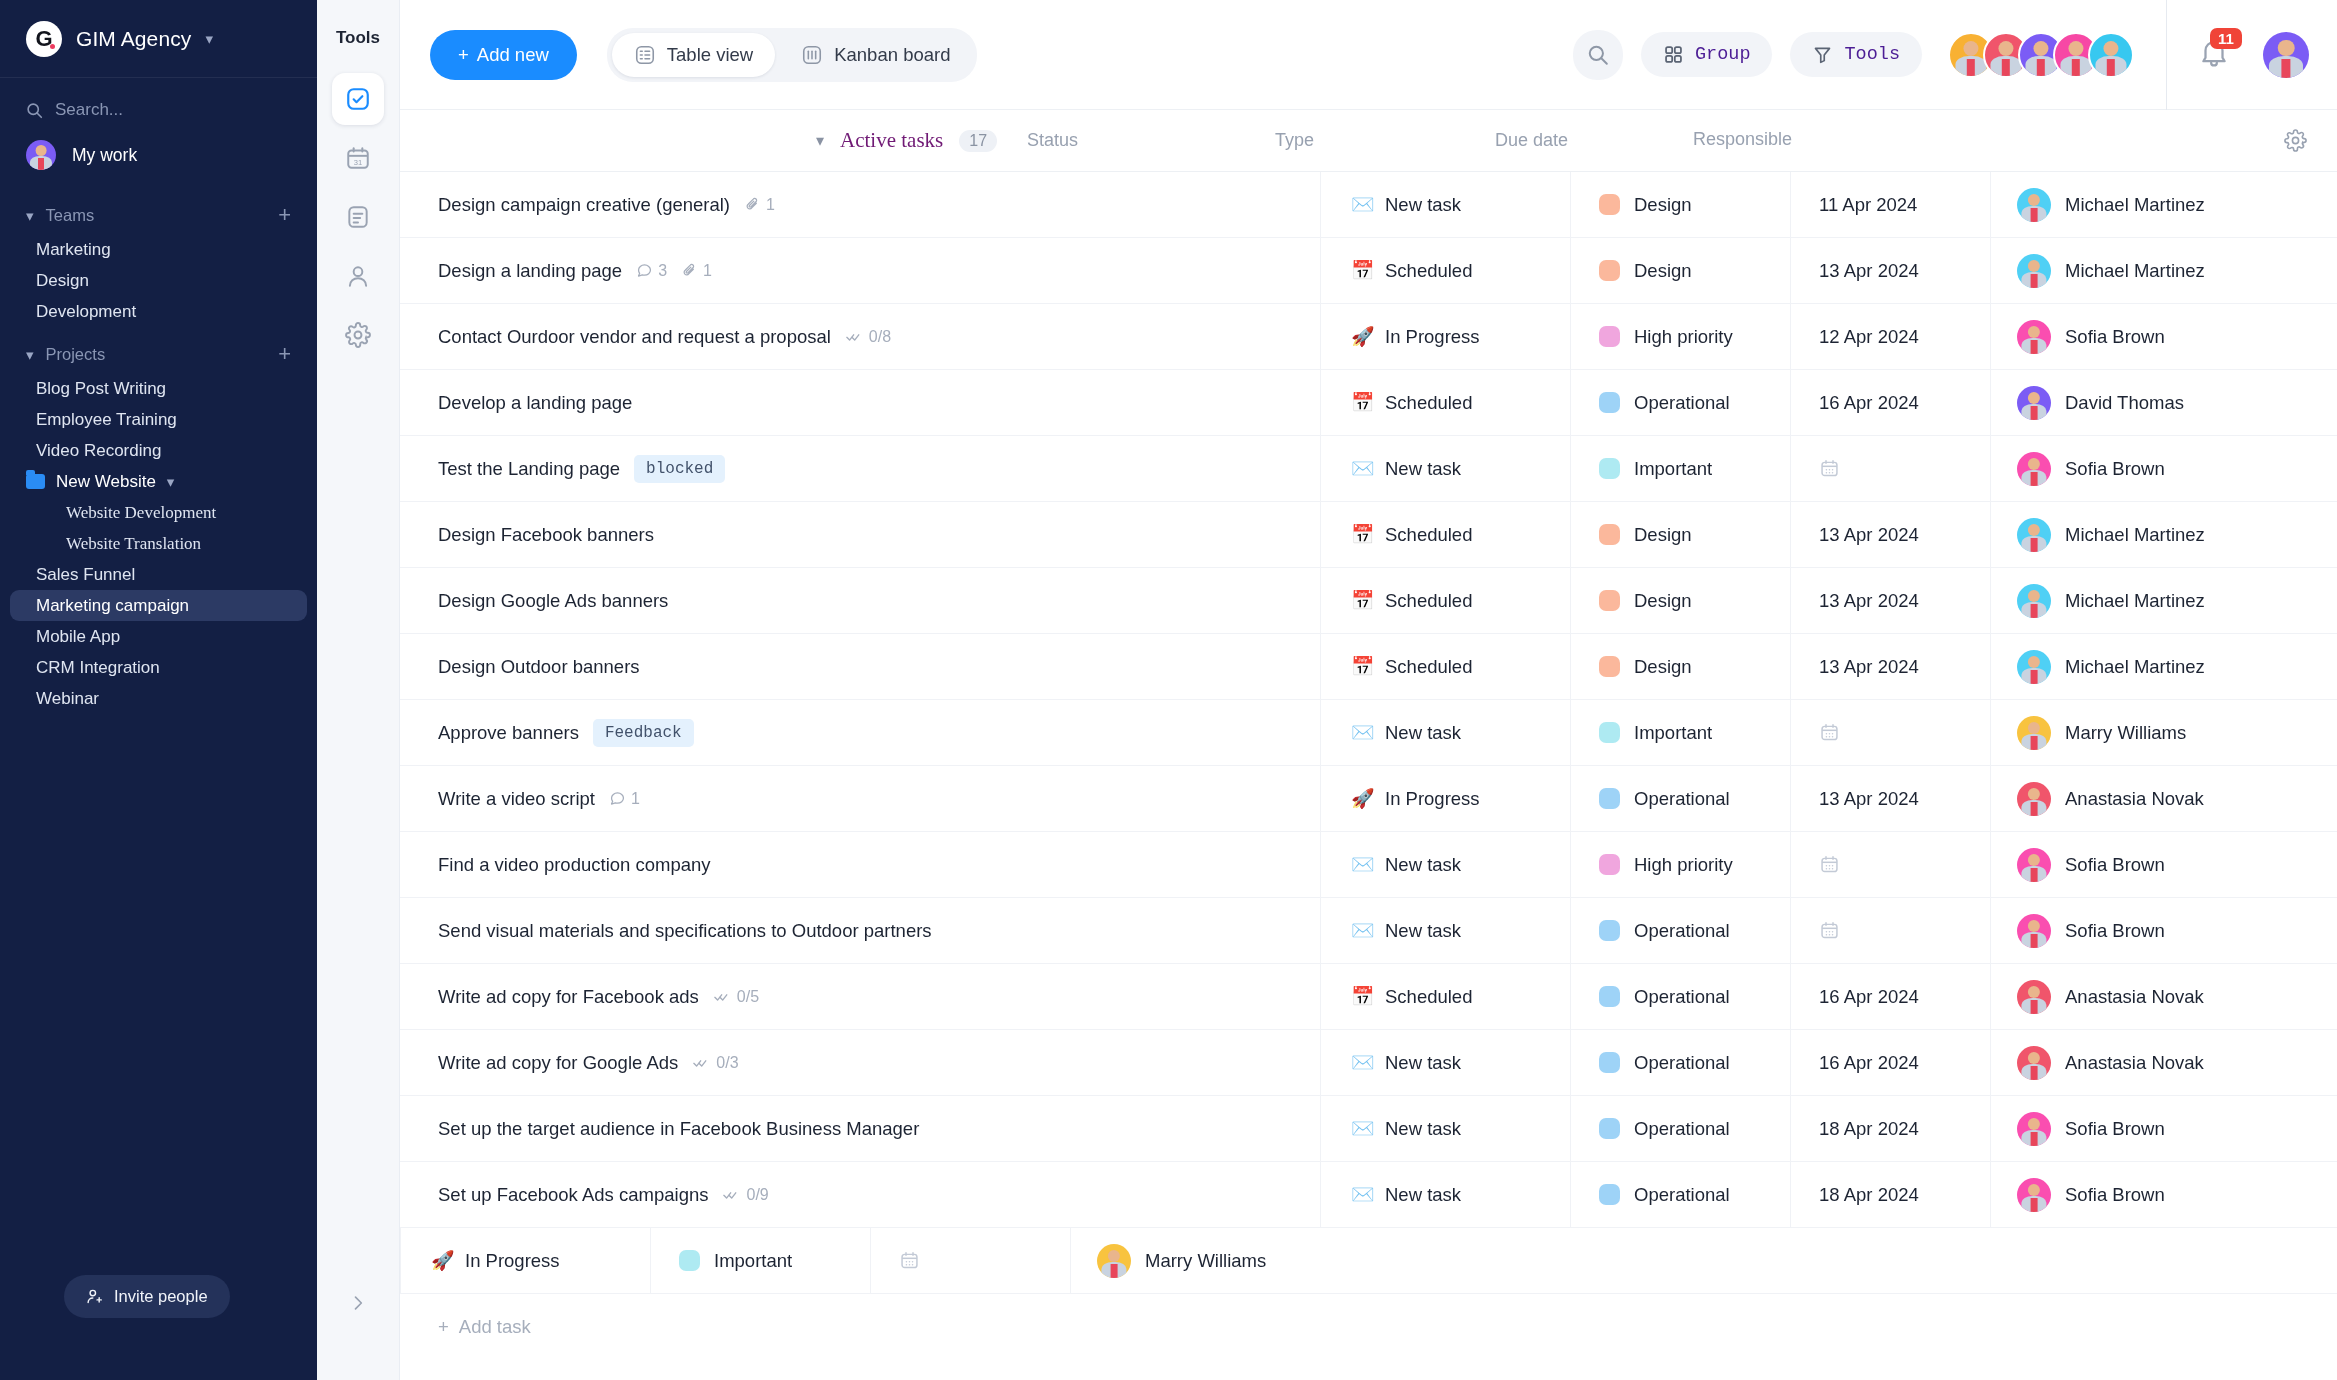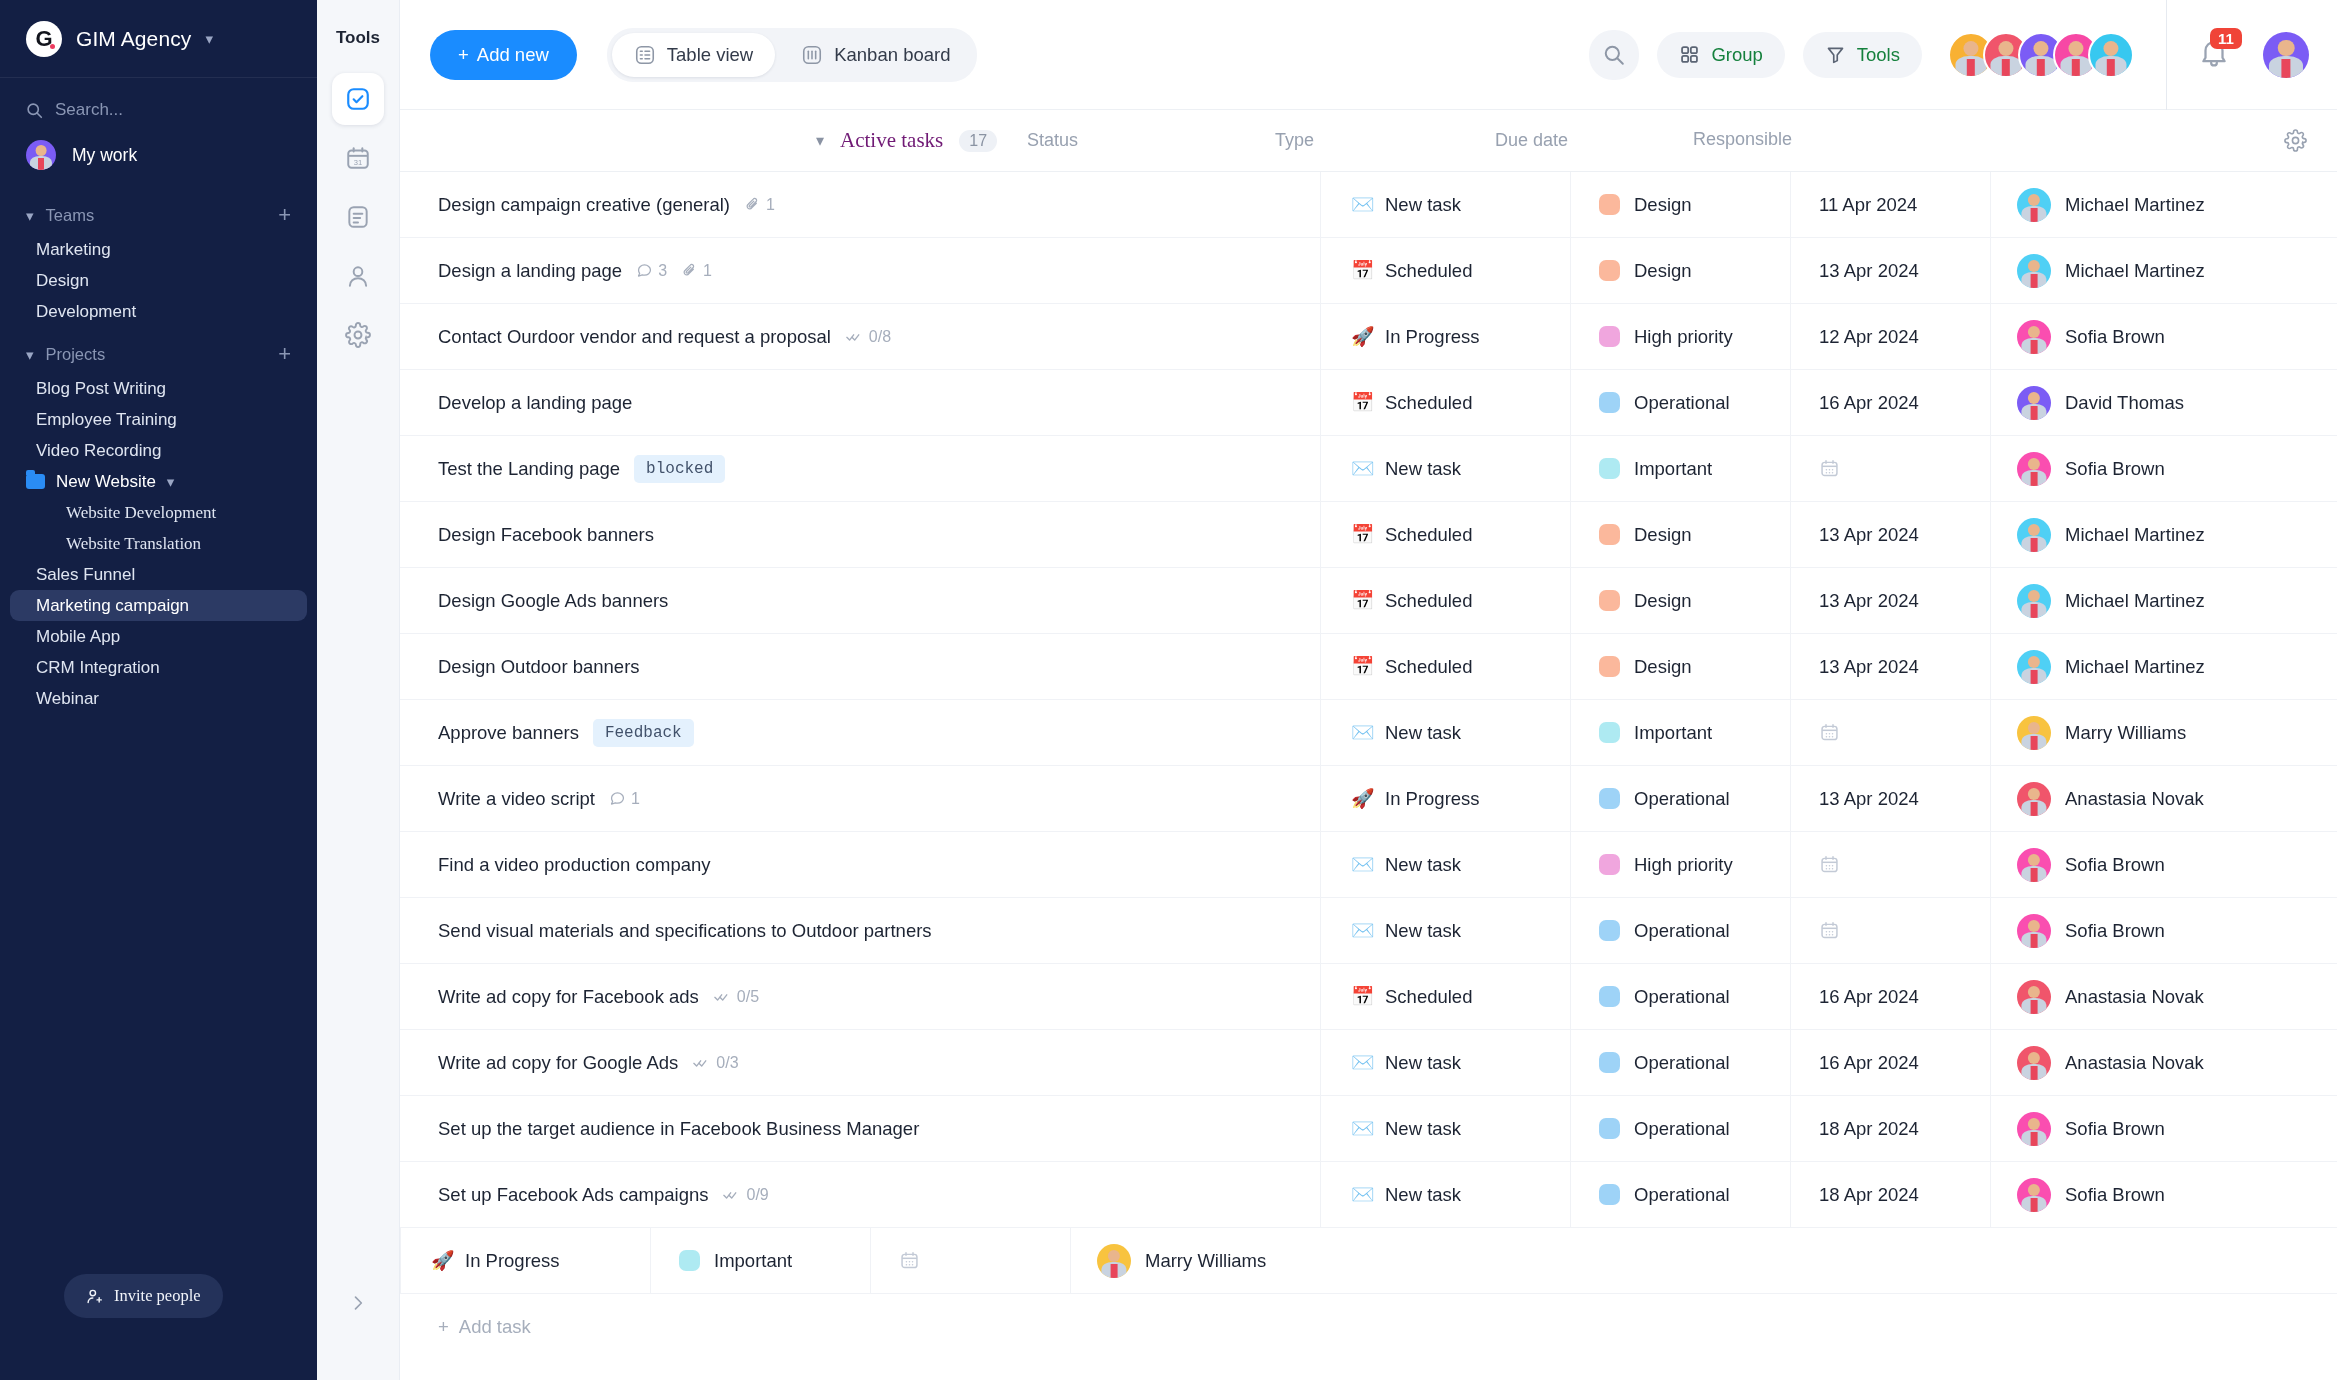--- a/index.html
+++ b/index.html
@@ -82,21 +82,21 @@
   }
   .nav-item.sub { padding-left: 56px; font-family: Liberation Serif, serif; }
   .nav-item.active { background: #2c3a64; color: #ffffff; }
   .nav-folder {
     display: flex; align-items: center; gap: 11px;
     padding: 8px 26px; font-size: 17px; color: #fff; height: 31px;
   }
   .folder-ico { width: 19px; height: 15px; background: #2a8cf5; border-radius: 3px 3px 3px 3px; position: relative; flex: 0 0 19px; }
   .folder-ico::before { content:""; position:absolute; left:0; top:-4px; width:9px; height:5px; background:#2a8cf5; border-radius:2px 2px 0 0; }
 
-  .invite-wrap { margin-top: auto; padding: 0 4px 62px 64px; font-family: Liberation Serif, serif; }
+  .invite-wrap { margin-top: auto; padding: 0 4px 62px 64px; }
   .invite {
     display: inline-flex; align-items: center; gap: 11px;
     background: #24325a; color: #f0f3f9;
     padding: 12px 22px; border-radius: 22px; font-size: 16.5px;
   }
 
   
   .rail {
     width: 83px; flex: 0 0 83px; height: 100%;
     background: #f5f7fa; border-right: 1px solid #e9edf3;
@@ -137,22 +137,23 @@
   .seg-item {
     display: flex; align-items: center; gap: 11px;
     padding: 11px 22px; border-radius: 22px; font-size: 18.5px;
     color: #333b4a; white-space: nowrap;
   }
   .seg-item.active { background: #ffffff; box-shadow: 0 1px 3px rgba(30,40,70,.10); }
   .spacer { flex: 1 1 auto; }
   .pill {
     display: flex; align-items: center; gap: 11px;
     background: #f2f4f8; border-radius: 24px;
-    padding: 12px 22px; font-size: 18.5px; color: #15803d;
+    padding: 12px 22px; font-size: 18.5px; color: #4c1d95;
     white-space: nowrap;
+    font-family: Liberation Mono, monospace;
   }
   .pill.round { padding: 12px; width: 50px; height: 50px; justify-content: center; }
   .avastack { display: flex; align-items: center; margin-left: 8px; }
   .avastack .ava { width: 46px; height: 46px; margin-left: -11px; border: 2px solid #fff; }
   .avastack .ava:first-child { margin-left: 0; }
   .topbar-right {
     display: flex; align-items: center; gap: 26px;
     padding-left: 30px; margin-left: 14px;
     border-left: 1px solid #e6eaf0; height: 110px;
   }

